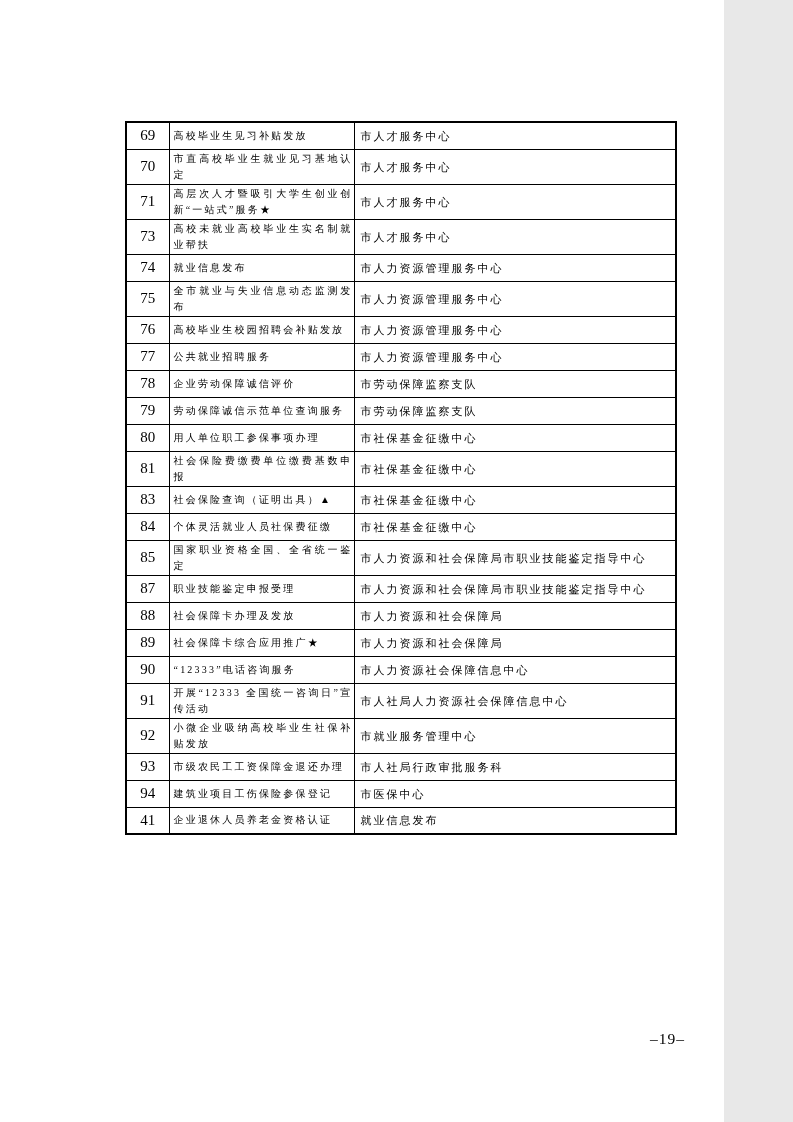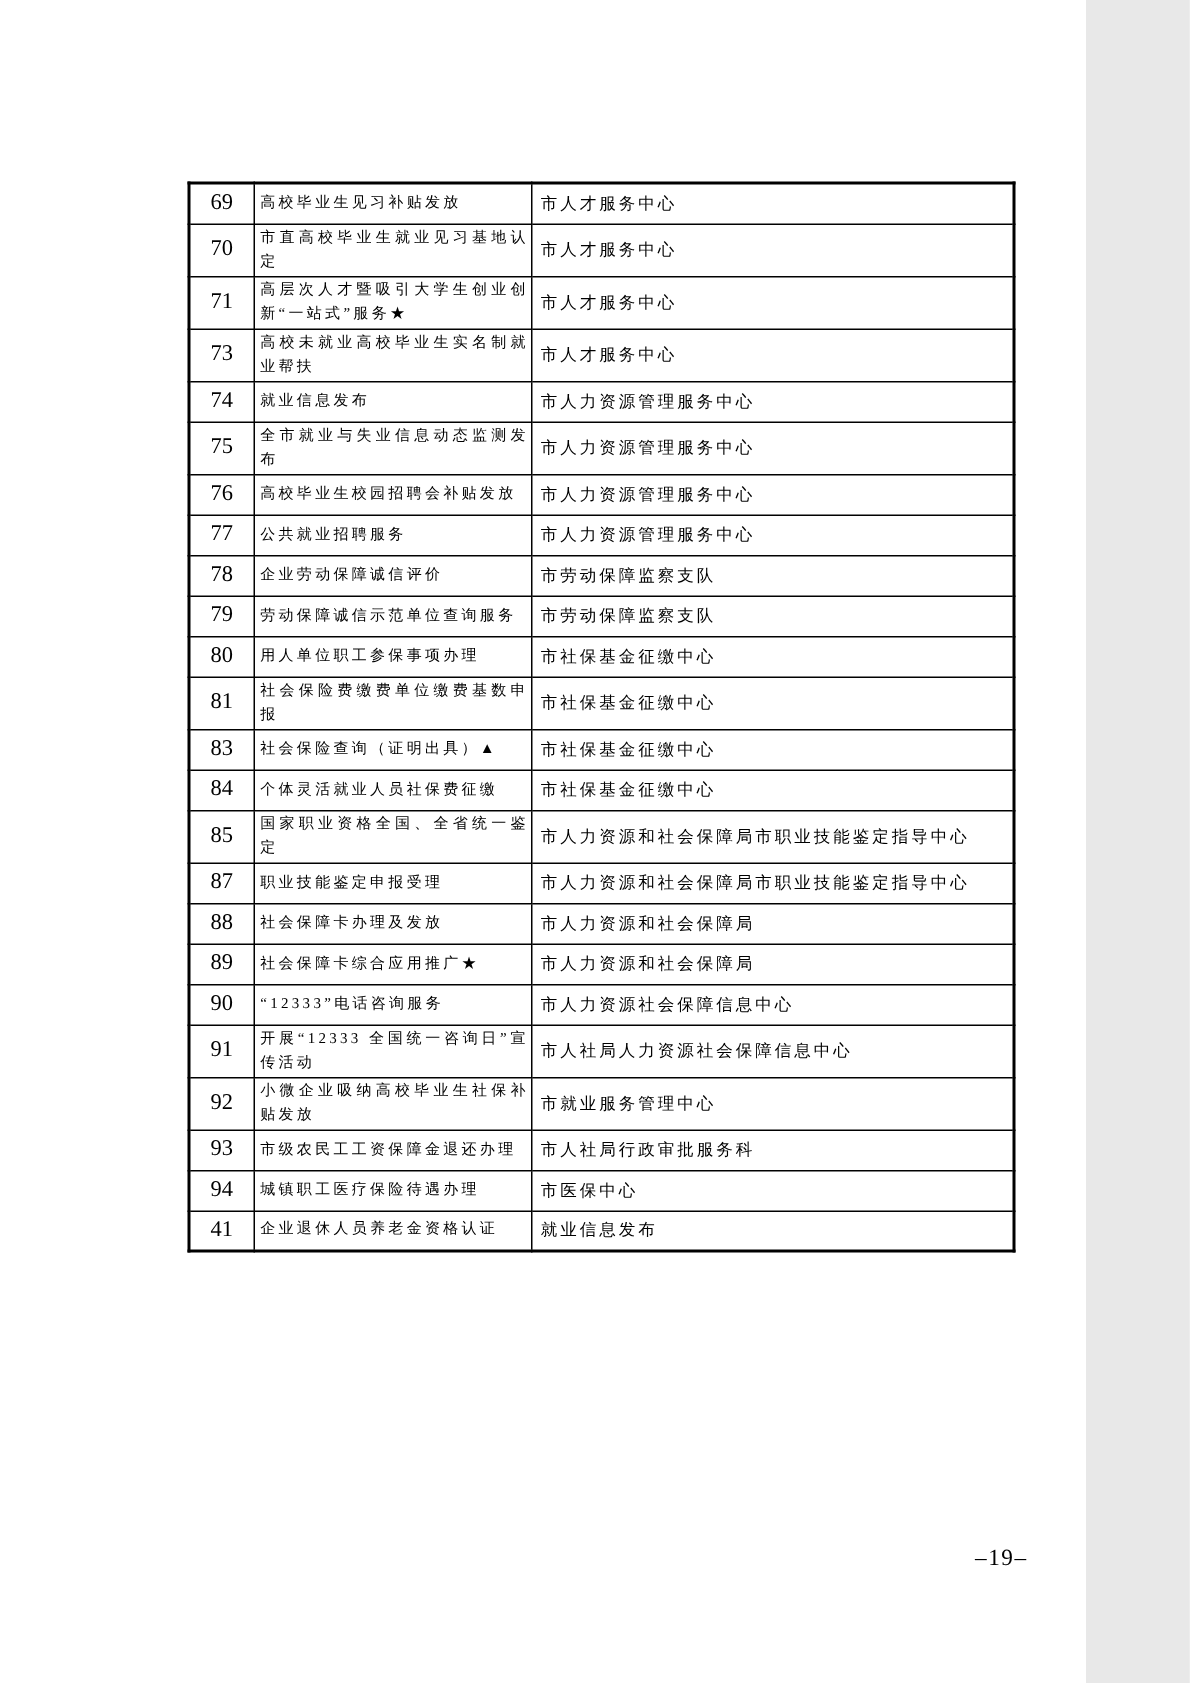--- a/index.html
+++ b/index.html
@@ -207,21 +207,21 @@
   </tr>
 
   <tr>
     <td class="no">93</td>
     <td class="item">市级农民工工资保障金退还办理</td>
     <td class="dept">市人社局行政审批服务科</td>
   </tr>
 
   <tr>
     <td class="no">94</td>
-    <td class="item">城镇职工医疗保险待遇办理</td>
+    <td class="item">建筑业项目工伤保险参保登记</td>
     <td class="dept">市医保中心</td>
   </tr>
 
   <tr>
     <td class="no">41</td>
     <td class="item">企业退休人员养老金资格认证</td>
     <td class="dept">就业信息发布</td>
   </tr>
 </tbody>
   </table>

